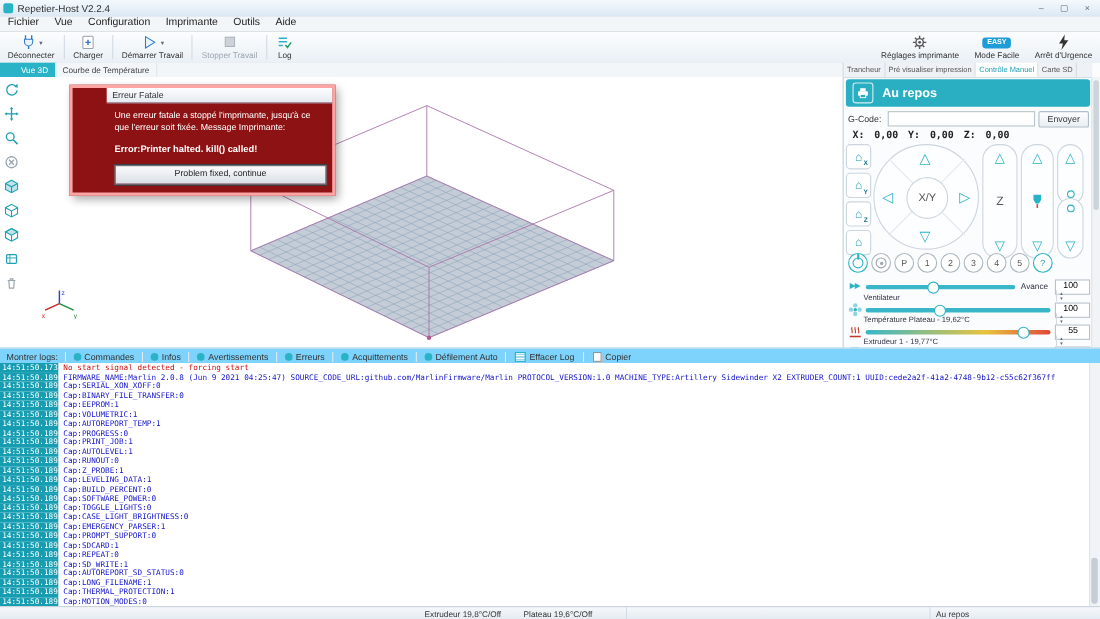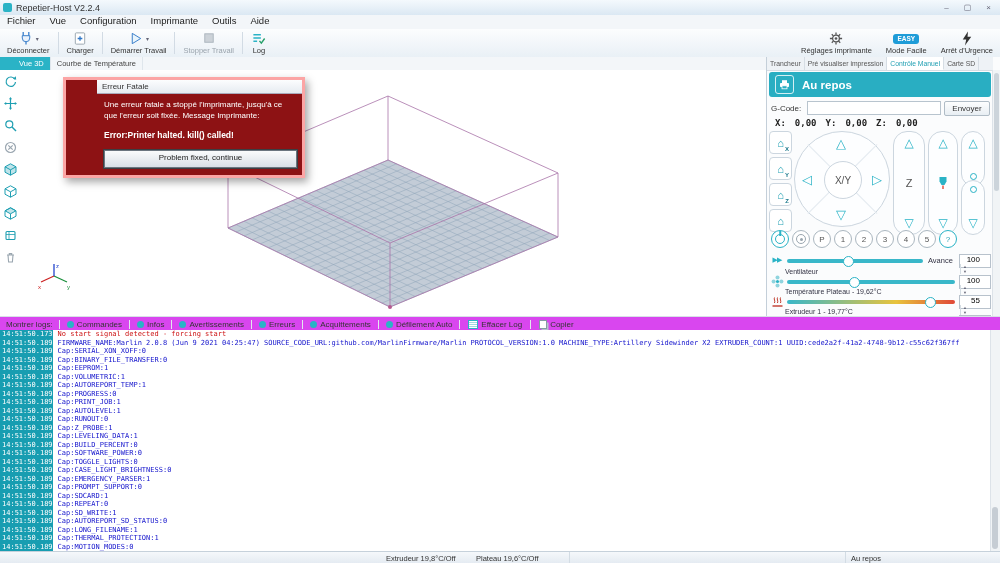--- a/index.html
+++ b/index.html
@@ -104,21 +104,21 @@
   .slabel{position:absolute;left:18px;top:-7px;font-size:7px;color:#334;white-space:nowrap;}
   .slabel-inline{position:absolute;top:2px;font-size:7.5px;color:#334;}
   .numbox{position:absolute;right:2px;top:0;width:30px;height:12px;display:flex;border:1px solid #b8c2cc;background:#fff;flex-direction:column;}
   .numin{width:19px;border:0;font-size:8px;text-align:right;padding:0 1px;outline:none;background:transparent;}
   .spin{width:8px;display:flex;flex-direction:column;border-left:1px solid #d4dce2;}
   .spinb{flex:1;font-size:4px;line-height:5px;text-align:center;color:#667;}
   .rp-scroll{position:absolute;right:0;top:13px;width:8px;height:246px;background:#f1f4f6;border-left:1px solid #dde3e9;}
   .rp-thumb{position:absolute;left:1px;top:3px;width:5px;height:118px;border-radius:3px;background:#ccd4db;}
 
   
-  .logbar{left:0;top:316px;width:1000px;height:14px;background:#d946ef;border-top:1px solid #d8e0e7;
+  .logbar{left:0;top:316px;width:1000px;height:14px;background:#7dd3fc;border-top:1px solid #d8e0e7;
           border-bottom:1px solid #d8e0e7;display:flex;align-items:center;font-size:8px;color:#333;}
   .lbl{padding:0 6px;}
   .fitem{display:flex;align-items:center;gap:3px;padding:0 7px;border-left:1px solid #e2e8ee;justify-content:flex-end;}
   .fdot{width:7px;height:7px;border-radius:50%;background:#2ab3c6;display:inline-block;}
   .lbtn{display:flex;align-items:flex-start;gap:3px;padding:0 8px;border-left:1px solid #e2e8ee;}
   .ico-clear{width:8px;height:7px;border:1px solid #2ab3c6;display:inline-block;
              background:repeating-linear-gradient(#fff 0 1px,#9fd8e2 1px 2px);}
   .ico-copy{width:6px;height:7px;border:1px solid #8899a6;background:#fff;display:inline-block;box-shadow:2px 2px 0 -0.5px #b6c2cc;}
 
   

